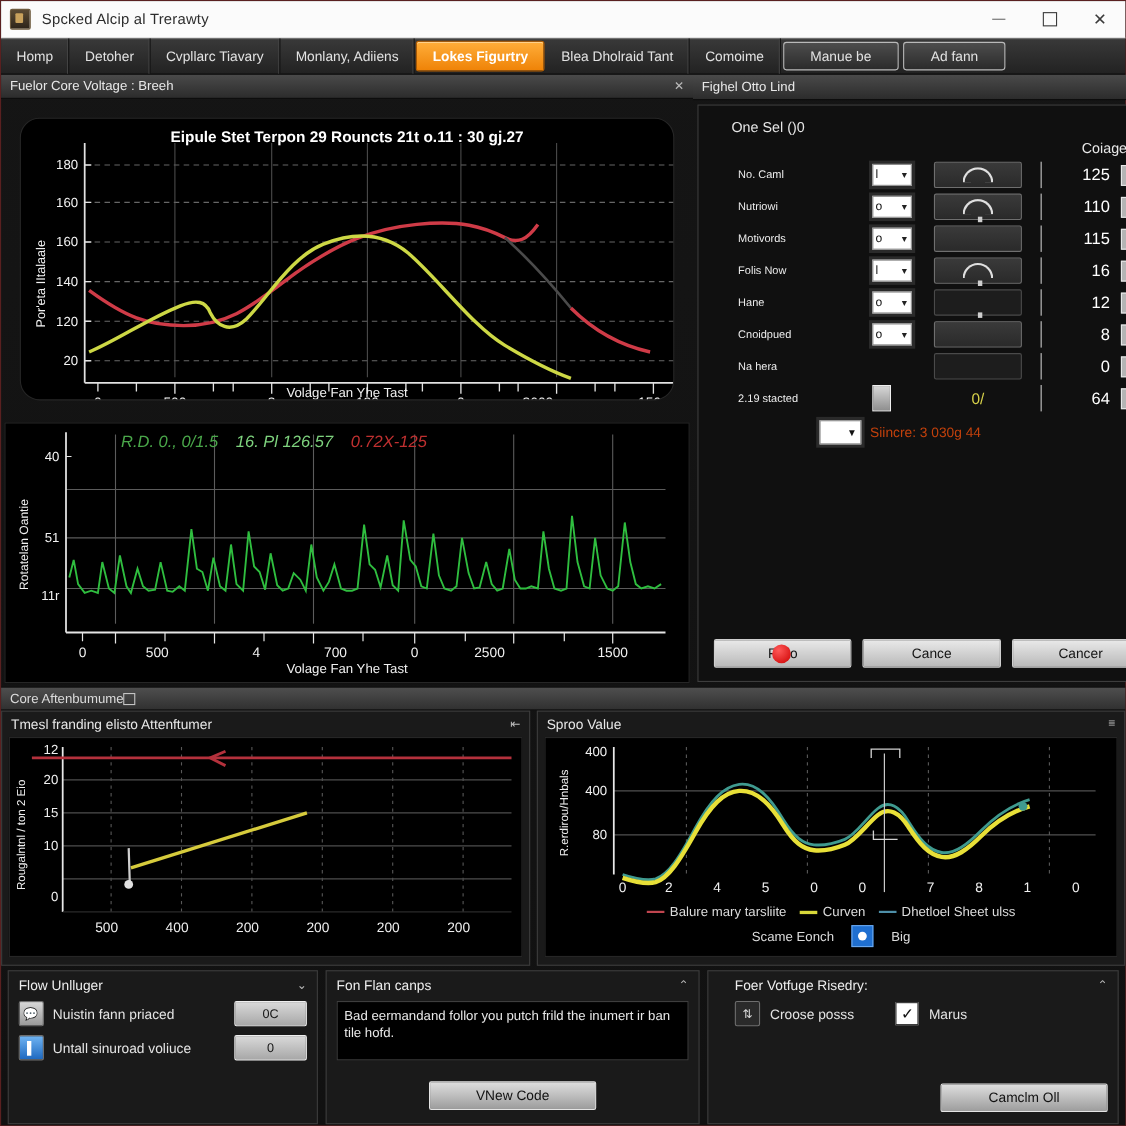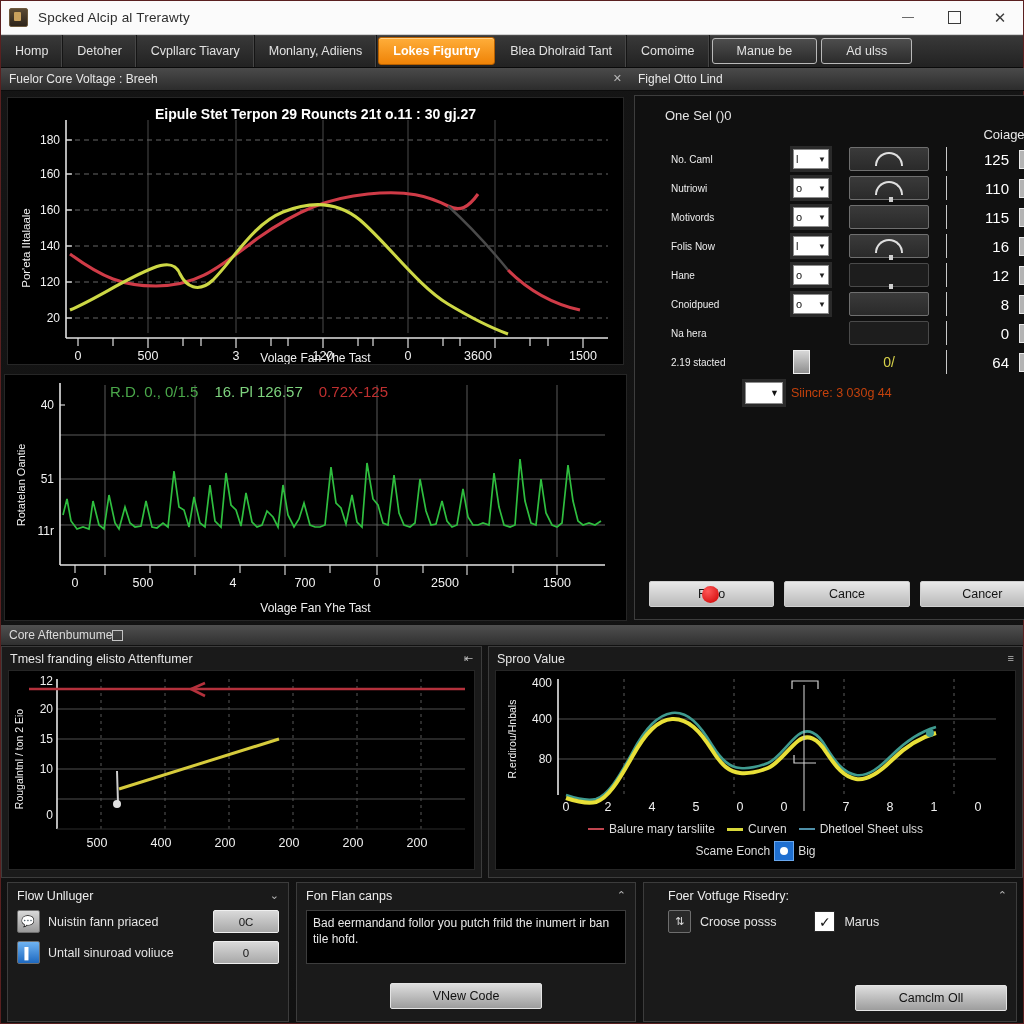--- a/index.html
+++ b/index.html
@@ -150,33 +150,33 @@
 
   <div class="tabbar">
     <div class="tab">Homp</div>
     <div class="tab">Detoher</div>
     <div class="tab">Cvpllarc Tiavary</div>
     <div class="tab">Monlany, Adiiens</div>
     <div class="tab active">Lokes Figurtry</div>
     <div class="tab">Blea Dholraid Tant</div>
     <div class="tab">Comoime</div>
     <div class="tab btnish">Manue be</div>
-    <div class="tab btnish">Ad ulss</div>
+    <div class="tab btnish">Ad fann</div>
   </div>
 
   <div class="upper">
 
     <div class="leftcol">
       <div class="panel-hd">
         <span>Fuelor Core Voltage : Breeh</span>
         <span class="sp"></span>
         <span class="hd-x">✕</span>
       </div>
 
-      <div class="chartbox" style="height:270px;margin:6px;">
+      <div class="chartbox" style="height:270px;margin:17px;border-radius:18px;">
         <div class="chart-title">Eipule Stet Terpon 29 Rouncts 21t o.11 : 30 gj.27</div>
         <svg width="620" height="262" viewBox="0 0 620 262">
           <g stroke="#8a8a8a" stroke-width="1" stroke-dasharray="5,4" opacity=".75">
             <line x1="58" y1="42" x2="600" y2="42"></line>
               <line x1="58" y1="76" x2="600" y2="76"></line>
             <line x1="58" y1="112" x2="600" y2="112"></line>
               <line x1="58" y1="148" x2="600" y2="148"></line>
             <line x1="58" y1="184" x2="600" y2="184"></line>
               <line x1="58" y1="220" x2="600" y2="220"></line>
           </g>
@@ -299,21 +299,21 @@
             <text x="70" y="212">0</text>
               <text x="138" y="212">500</text>
             <text x="228" y="212">4</text>
               <text x="300" y="212">700</text>
             <text x="372" y="212">0</text>
               <text x="440" y="212">2500</text>
             <text x="552" y="212">1500</text>
           </g>
           <text x="20" y="110" fill="#f2f2f2" font-size="11" text-anchor="middle" transform="rotate(-90 20 110)" font-family="Liberation Sans, sans-serif">Rotatelan Oantie</text>
         </svg>
-        <div style="position:absolute;top:8px;left:105px;display:flex;gap:16px;font-size:15px;">
+        <div style="position:absolute;top:8px;left:105px;display:flex;gap:16px;font-size:15px;font-style:italic;">
           <span style="color:#4aa84a;">R.D. 0., 0/1.5</span>
           <span style="color:#7ed37e;">16. Pl 126.57</span>
           <span style="color:#c03030;">0.72X-125</span>
         </div>
         <div style="position:absolute;left:0;right:0;bottom:5px;text-align:center;font-size:12px;color:#f0f0f0;">Volage Fan Yhe Tast</div>
       </div>
     </div>
 
     <div class="rightcol">
       <div class="panel-hd">
@@ -576,21 +576,21 @@
           <span style="display:flex;align-items:center;gap:5px;">
             <span style="width:16px;height:3px;background:#d8d83a;display:block;"></span>
             <span>Curven</span>
           </span>
           <span style="display:flex;align-items:center;gap:5px;">
             <span style="width:16px;height:2px;background:#4e8fa8;display:block;"></span>
             <span>Dhetloel  Sheet ulss</span>
           </span>
         </div>
         <div style="position:absolute;left:0;right:0;bottom:8px;display:flex;justify-content:center;
-                    gap:4px;font-size:12px;color:#dcdcdc;align-items:center;">
+                    gap:16px;font-size:12px;color:#dcdcdc;align-items:center;">
           <span>Scame  Eonch</span>
           <span style="width:18px;height:18px;background:#1f6fd0;border:1px solid #6aa8ee;
                        display:flex;align-items:center;justify-content:center;">
             <span style="width:8px;height:8px;border-radius:50%;background:#fff;display:block;"></span>
           </span>
           <span>Big</span>
         </div>
       </div>
     </div>
   </div>

